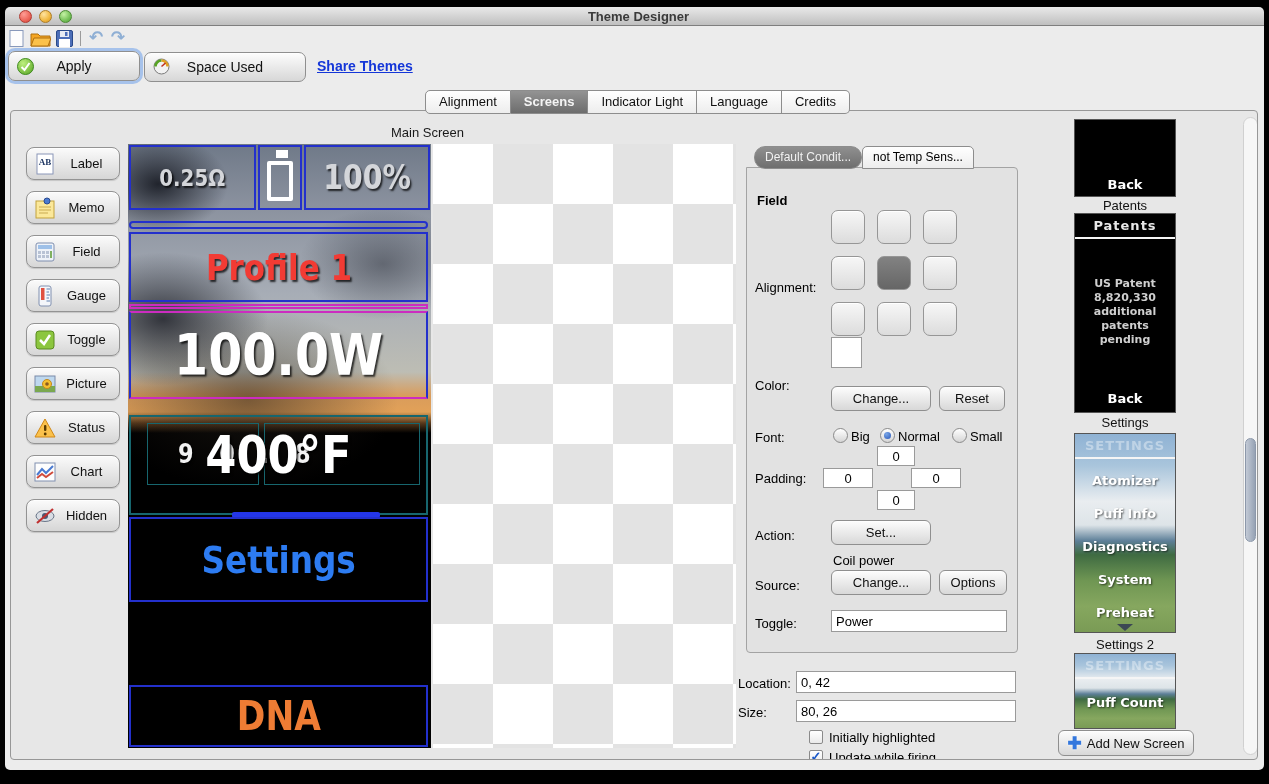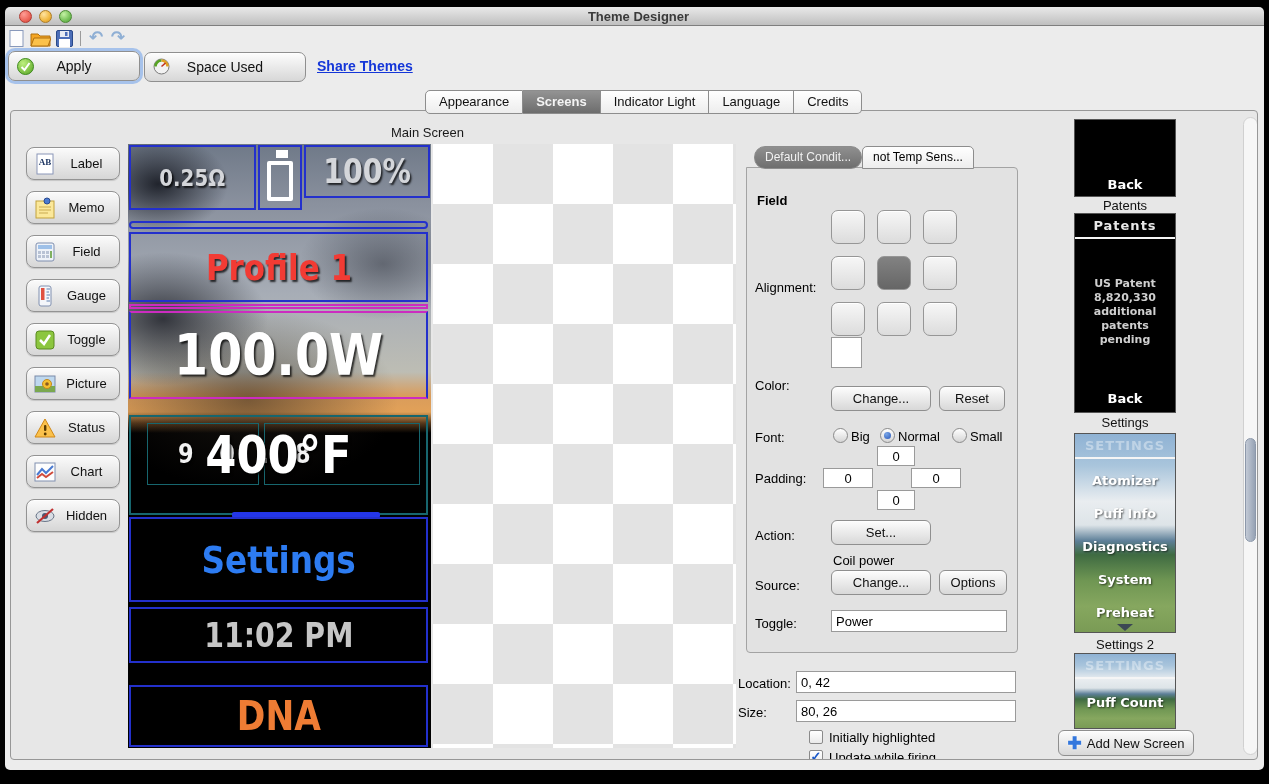--- a/index.html
+++ b/index.html
@@ -64,21 +64,21 @@
     radial-gradient(200px 120px at 120px 255px, rgba(38,32,26,.55), rgba(38,32,26,0) 75%),
     linear-gradient(180deg,#6f7988 0,#8a919e 60px,#a7adb6 150px,#bdbdb4 228px,#d99c5b 252px,#e2a158 268px,#58391c 279px,#000 289px,#000 100%);
   }
   .dbox { position:absolute; border:2px solid #2330cc; display:flex; align-items:center; justify-content:center; }
   .lcd { font-family:"DejaVu Sans",sans-serif; font-weight:bold; display:inline-block;
     transform:scaleX(.86); white-space:nowrap; text-shadow:2px 2px 2px rgba(0,0,0,.75); }
   #d-ohm  { left:1px; top:1px; width:127px; height:65px; color:#d4d6da; font-size:23px;}
   #d-batt { left:130px; top:1px; width:44px; height:65px; }
   #batt-body { width:26px; height:40px; border:4px solid #fff; border-radius:2px; margin-top:7px;}
   #batt-tip  { position:absolute; top:3px; left:16px; width:12px; height:8px; background:#fff; }
-  #d-pct  { left:176px; top:1px; width:126px; height:53px; color:#d4d6da; font-size:33px;}
+  #d-pct  { left:176px; top:1px; width:126px; height:65px; color:#d4d6da; font-size:33px;}
   #d-strip{ left:1px; top:77px; width:299px; height:8px; border-width:2px; border-radius:4px;}
   #d-profile { left:1px; top:88px; width:299px; height:70px; color:#f23b34; font-size:36px;}
   #d-mag  { left:1px; top:160px; width:299px; height:5px; border:2px solid #cc2cc0;}
   #d-power{ left:1px; top:167px; width:299px; height:88px; border-color:#2330cc; border-top:2px solid #cc2cc0; border-bottom:2px solid #cc2cc0; color:#fff; font-size:57px;}
   #d-temp { left:1px; top:271px; width:299px; height:100px; border-color:#17666e;}
   .tsub { position:absolute; border:1px solid #17666e; top:6px; height:62px;}
   #tsub1 { left:16px; width:112px; }
   #tsub2 { left:133px; width:156px; }
   #temp-big { position:absolute; left:0; right:0; top:8px; text-align:center; color:#fff; font-size:52px;}
   #temp-small { position:absolute; left:34px; top:22px; color:#f2f2f2; font-size:26px; letter-spacing:30px;}
@@ -185,21 +185,21 @@
       <circle cx="8.5" cy="8.5" r="7.5" fill="#f2f2f2" stroke="#7a7a7a"></circle>
       <path d="M2.5 8.5 A6 6 0 0 1 8.5 2.5" fill="none" stroke="#57a424" stroke-width="2.5"></path>
       <path d="M8.5 2.5 A6 6 0 0 1 14.5 8.5" fill="none" stroke="#e0a020" stroke-width="2.5"></path>
       <line x1="8.5" y1="8.5" x2="12.5" y2="5" stroke="#c03020" stroke-width="1.6"></line>
     </svg>
     <span>Space Used</span>
   </div>
   <span id="share-link">Share Themes</span>
 
   <div id="tabbar">
-    <div class="tab first">Appearance</div>
+    <div class="tab first">Alignment</div>
     <div class="tab active">Screens</div>
     <div class="tab">Indicator Light</div>
     <div class="tab">Language</div>
     <div class="tab last">Credits</div>
   </div>
 
   <div id="panel">
 
     <div class="toolbtn" style="top:36px">
       <svg class="ticon" viewBox="0 0 22 22">
@@ -313,23 +313,20 @@
       <div class="dbox" id="d-temp">
         <div class="tsub" id="tsub1"></div>
         <div class="tsub" id="tsub2"></div>
         <span class="lcd" id="temp-small">90.8</span>
         <span class="lcd" id="temp-big">400°F</span>
       </div>
       <div class="dbox" id="d-bluebar"></div>
       <div class="dbox" id="d-settings">
         <span class="lcd">Settings</span>
         </div>
-      <div class="dbox" id="d-clock">
-        <span class="lcd">11:02 PM</span>
-        </div>
       <div class="dbox" id="d-dna">
         <span class="lcd">DNA</span>
         </div>
     </div>
 
     <div id="checker"></div>
 
     <div id="insp-tabs">
       <div class="itab active">Default Condit...</div>
       <div class="itab">not Temp Sens...</div>

